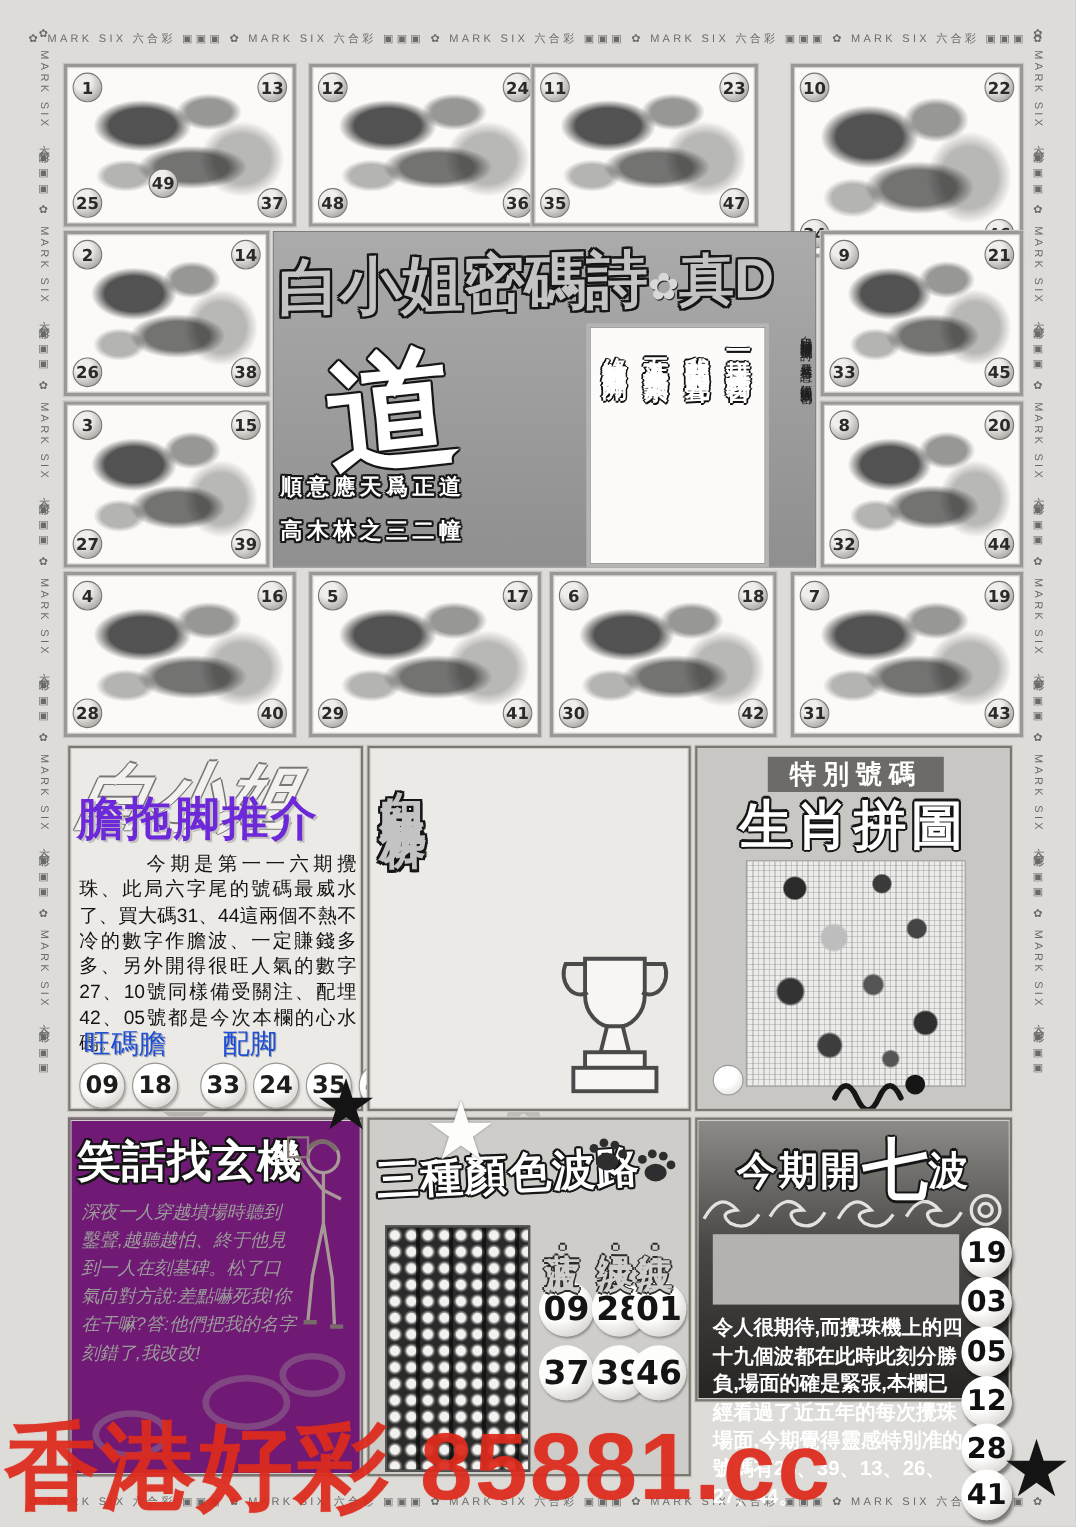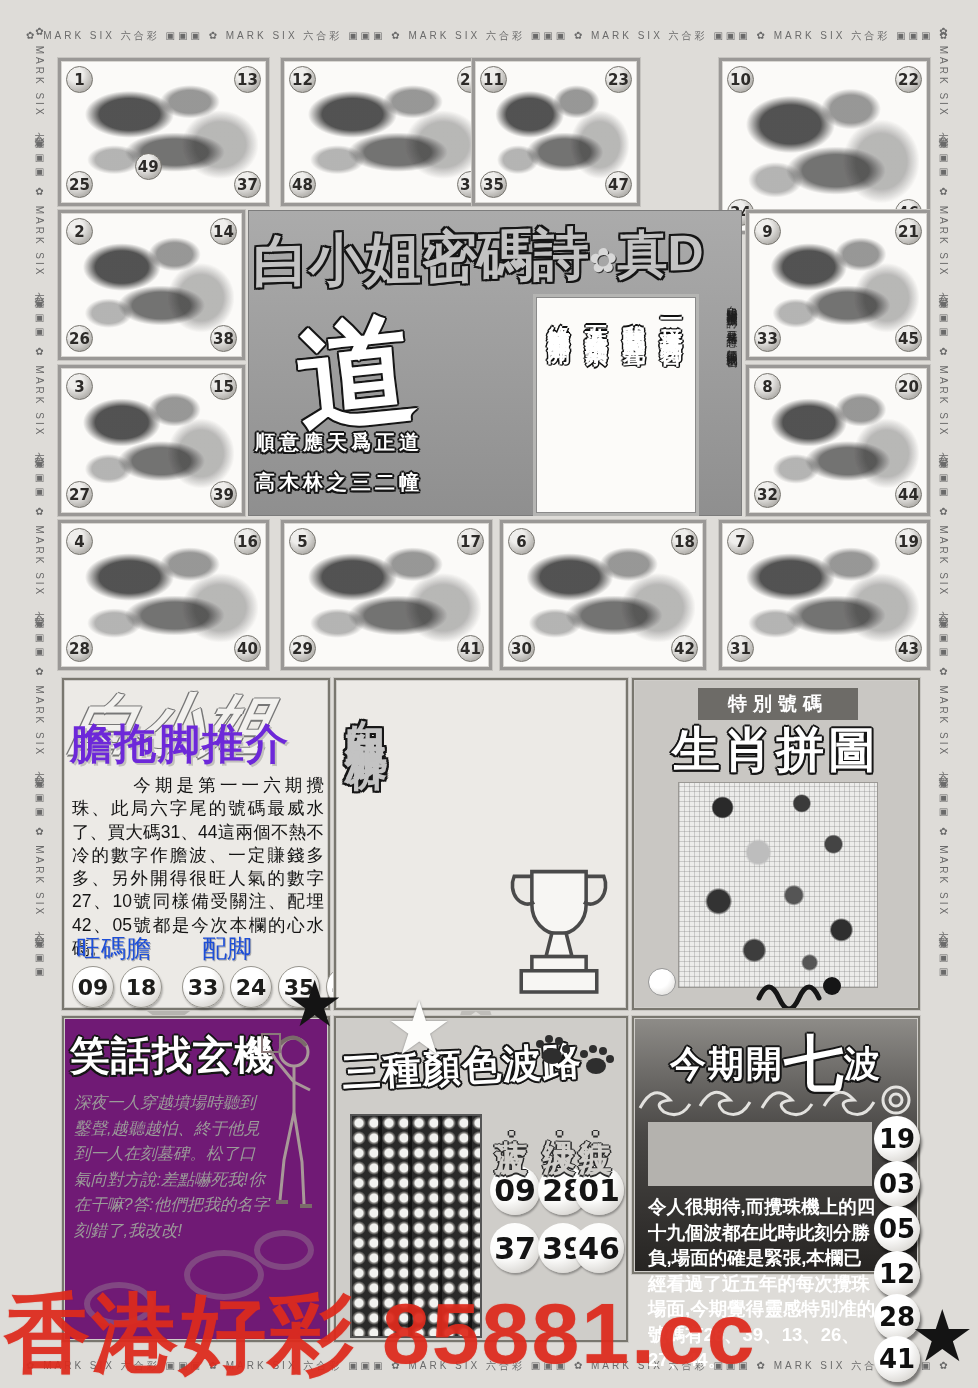--- a/index.html
+++ b/index.html
@@ -75,21 +75,21 @@
     text-shadow:1px 1px 0 #aaa; }
   .wball { width:42px; height:42px; border-radius:50%;
     background:radial-gradient(circle at 35% 28%, #ffffff 0 40%, #dddbd7 75%, #b3b1ad 100%);
     border:1px solid #98968f; box-shadow:1px 2px 2px rgba(0,0,0,.25);
     display:flex; align-items:center; justify-content:center;
     font-family:"DejaVu Sans",sans-serif; font-weight:bold; font-size:22px; color:#1d1d1b; }
   .vtitle { position:absolute; left:2px; top:6px; writing-mode:vertical-rl; text-orientation:upright;
     font-size:42px; font-weight:bold; letter-spacing:6px; }
   
   .sp-band { position:absolute; left:64px; top:8px; width:160px; height:32px; background:#6d6b67;
-    color:#fff; font-weight:bold; font-size:19px; letter-spacing:6px;
+    color:#fff; font-weight:bold; font-size:24px; letter-spacing:6px;
     display:flex; align-items:center; justify-content:center; }
   .sp-title { position:absolute; left:0; top:38px; width:100%; text-align:center;
     font-size:48px; font-weight:bold; letter-spacing:4px; }
   .mosaic { position:absolute; left:44px; top:102px; width:200px; height:206px;
     border:1px solid #9a9894; background-color:#ececea;
     background-image:
       radial-gradient(circle 16px at 22% 12%, #2a2a2a 0 60%, transparent 70%),
       radial-gradient(circle 13px at 62% 10%, #3a3a3a 0 60%, transparent 72%),
       radial-gradient(circle 18px at 40% 34%, #bdbdbd 0 60%, transparent 75%),
       radial-gradient(circle 14px at 78% 30%, #444 0 58%, transparent 70%),
@@ -161,21 +161,21 @@
     <span class="ball c-br">37</span>
     <span class="ball c-ex">49</span>
   </div>
   <div class="cell" style="left:281px;top:58px;width:211px;height:148px">
     <div class="cell-art"></div>
     <span class="ball c-tl">12</span>
     <span class="ball c-tr">24</span>
     <span class="ball c-bl">48</span>
     <span class="ball c-br">36</span>
   </div>
-  <div class="cell" style="left:472px;top:58px;width:168px;height:148px">
+  <div class="cell" style="left:483px;top:58px;width:206px;height:148px">
     <div class="cell-art"></div>
     <span class="ball c-tl">11</span>
     <span class="ball c-tr">23</span>
     <span class="ball c-bl">35</span>
     <span class="ball c-br">47</span>
   </div>
   <div class="cell" style="left:719px;top:58px;width:211px;height:176px">
     <div class="cell-art"></div>
     <span class="ball c-tl">10</span>
     <span class="ball c-tr">22</span>

